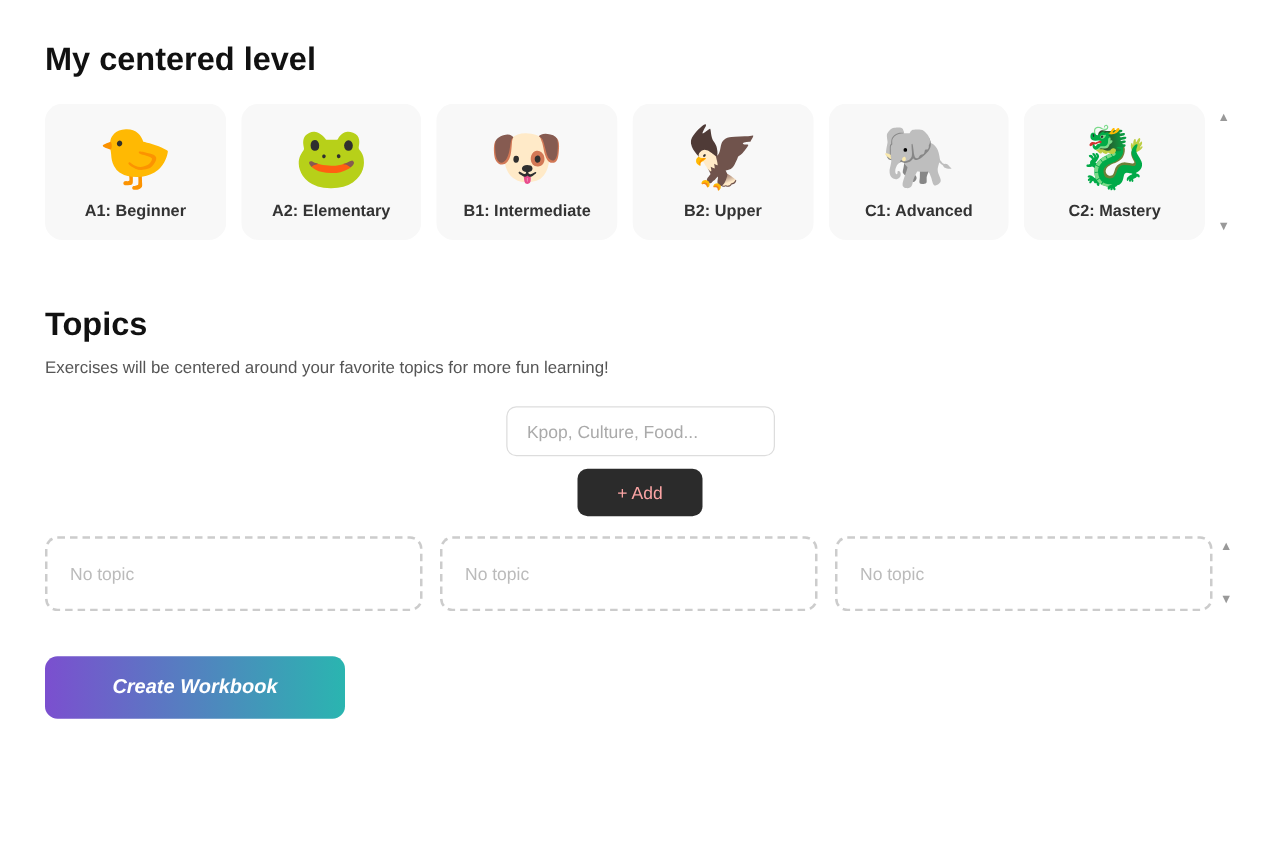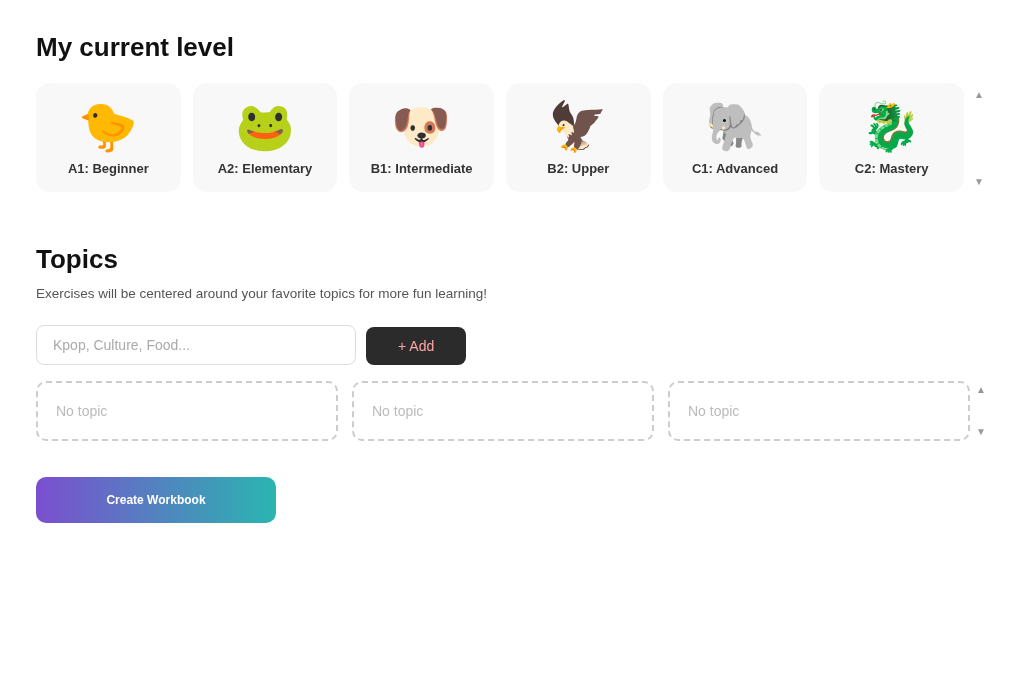--- a/index.html
+++ b/index.html
@@ -93,22 +93,23 @@
     .topics-description {
       font-size: 13.5px;
       color: #555;
       line-height: 1.6;
       margin-bottom: 20px;
     }
 
     .topic-input-row {
       display: flex;
       gap: 10px;
-      align-items: flex-end;
+      align-items: center;
       margin-bottom: 16px;
+      flex-direction: column;
     }
 
     .topic-input {
       flex: 1;
       max-width: 320px;
       padding: 11px 16px;
       border: 1.5px solid #ddd;
       border-radius: 8px;
       font-size: 14px;
       color: #888;
@@ -162,28 +163,29 @@
     
     .create-section {
       margin-top: 36px;
     }
 
     .create-button {
       width: 240px;
       padding: 16px 0;
       border: none;
       border-radius: 10px;
-      font-size: 12px;
+      font-size: 16px;
       font-weight: 700;
       color: #fff;
       cursor: pointer;
       background: linear-gradient(to right, #7b4fcf, #2ab5b0);
       display: block;
       text-align: center;
       margin-bottom: 14px;
+      font-style: italic;
     }
 
     .create-description {
       font-size: 13px;
       color: #555;
       line-height: 1.7;
     }
 
     .scrollbar-track {
       display: flex;
@@ -192,21 +194,21 @@
       justify-content: space-between;
       margin-left: 4px;
       padding: 2px 0;
       height: 60px;
       align-self: center;
     }
   </style>
 </head>
 <body>
 
-<h1 class="section-title">My current level</h1>
+<h1 class="section-title">My centered level</h1>
 
 <div class="level-cards-wrapper">
   <div class="level-cards" id="level-cards-list">
 
   <div class="level-card">
         <div class="emoji">🐤</div>
         <div class="label">A1: Beginner</div>
       </div>
       <div class="level-card">
         <div class="emoji">🐸</div>

